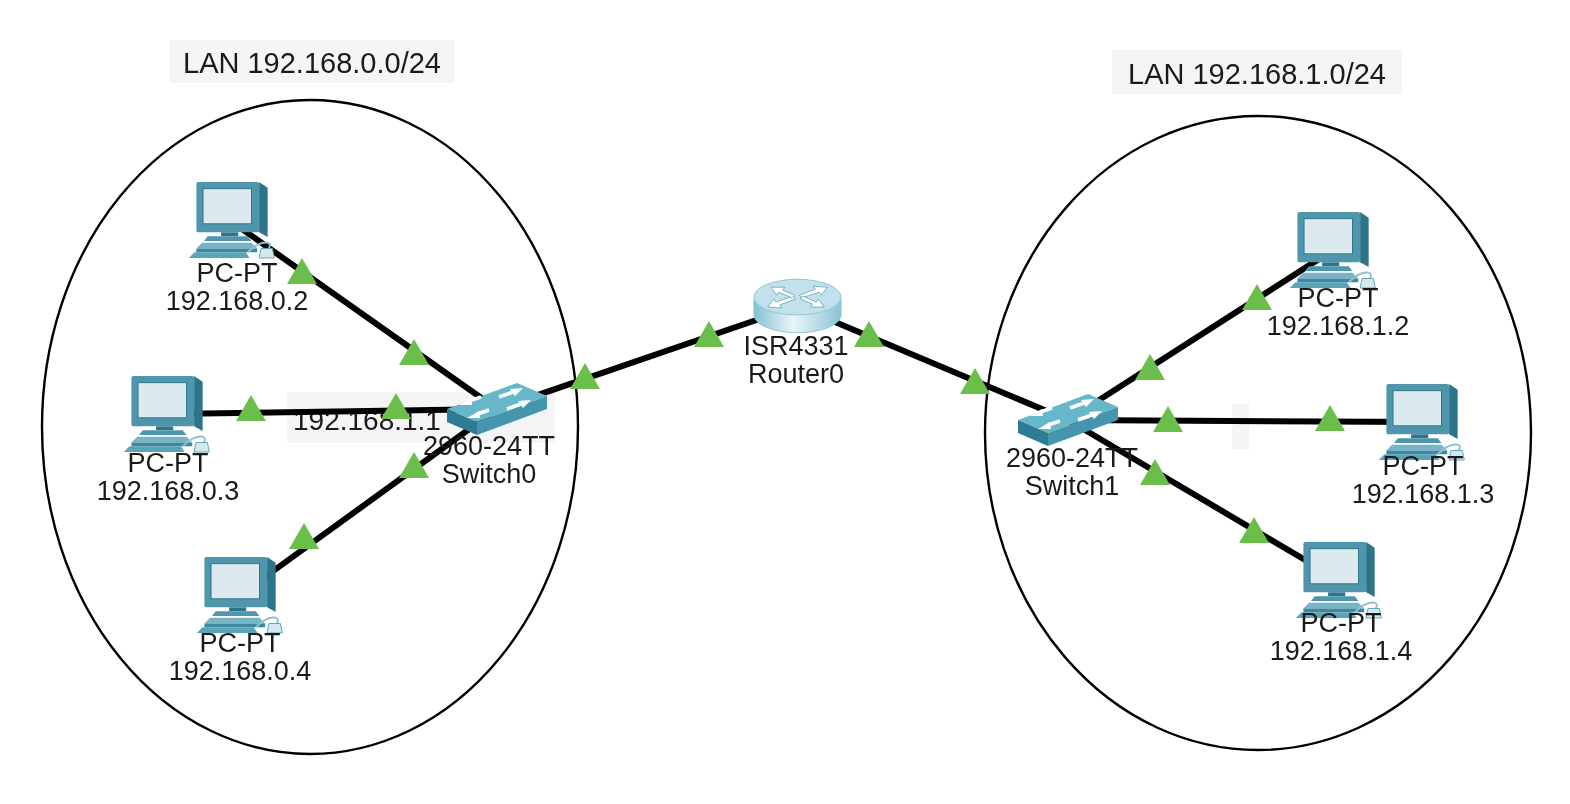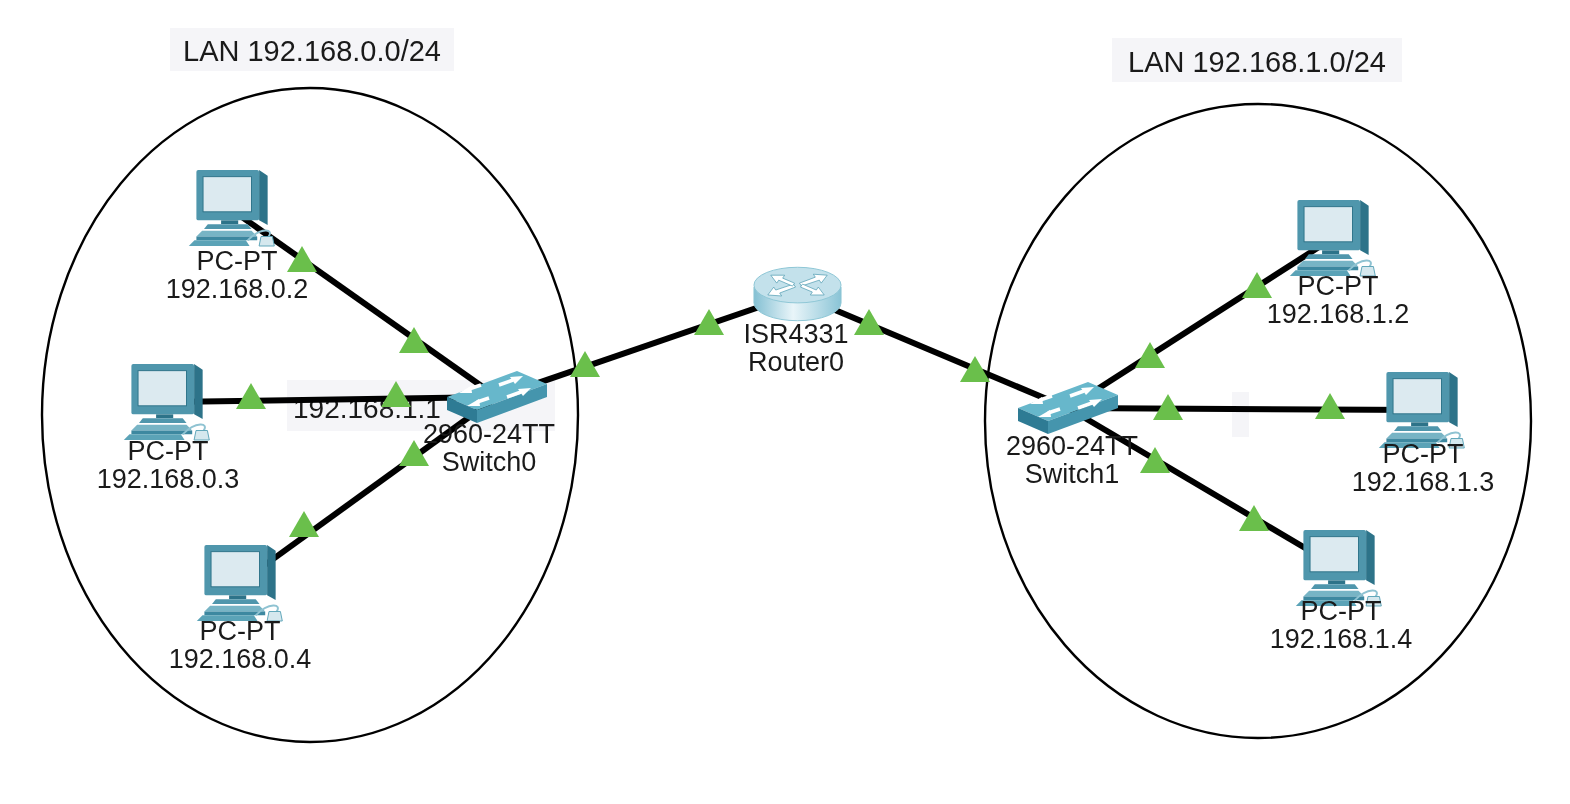--- a/index.html
+++ b/index.html
@@ -1,17 +1,17 @@
 <!DOCTYPE html>
 <html><head>
 <meta charset="utf-8">
 <style>
   html,body{margin:0;padding:0;}
   body{width:1570px;height:804px;overflow:hidden;background:#ffffff;}
-  #stage{position:relative;width:1570px;height:564px;}
+  #stage{position:relative;width:1570px;height:564px;margin-top:12px;}
   svg text{font-family:"Liberation Sans", sans-serif;fill:#1a1a1a;}
   .lan-label{font-size:29px;}
   .device-label{font-size:27px;}
   .note-text{font-size:28px;}
 </style>
 </head>
 <body>
 
 <div id="stage">
 <svg id="topology" width="1570" height="804" viewBox="0 0 1570 804" xmlns="http://www.w3.org/2000/svg">

